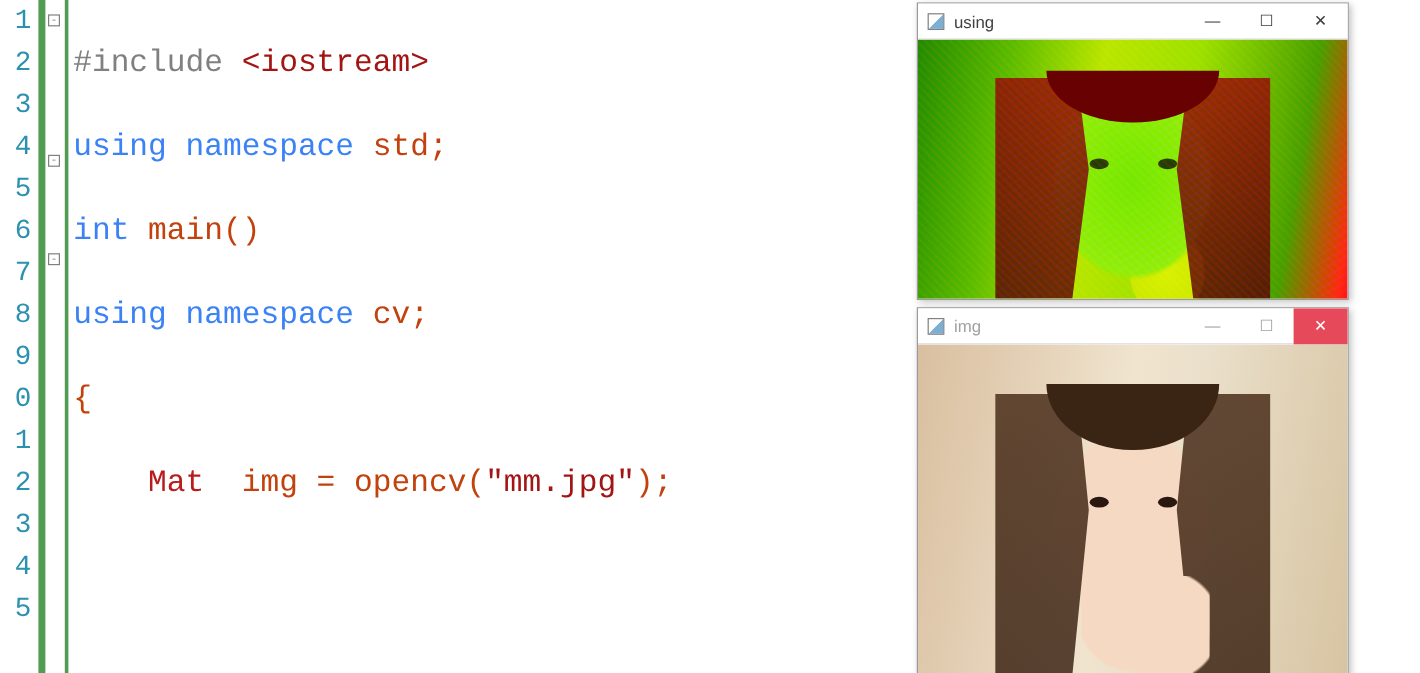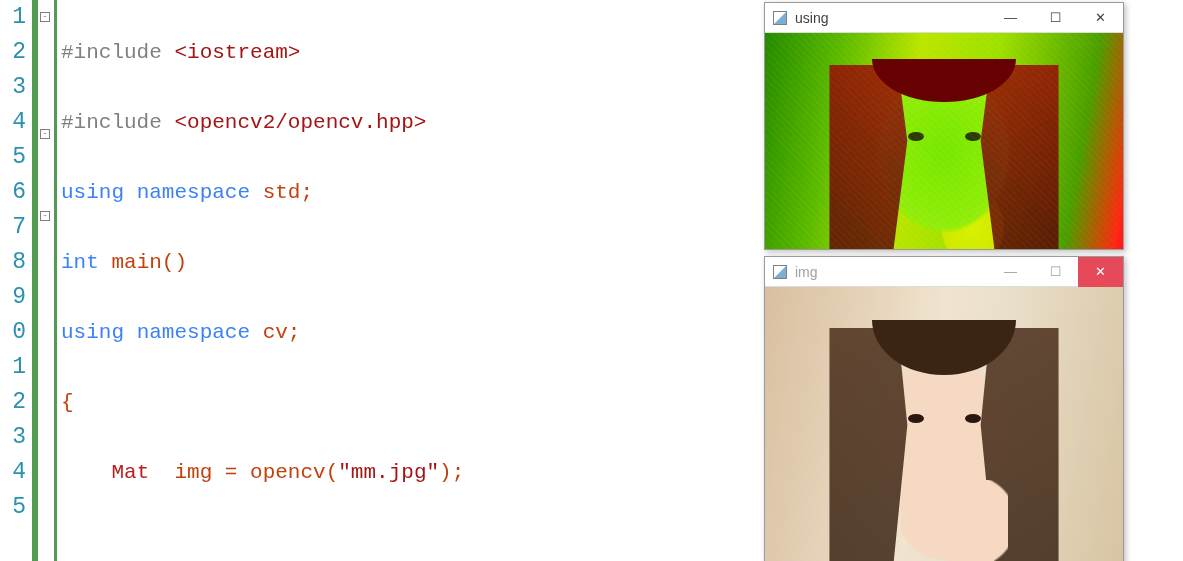--- a/index.html
+++ b/index.html
@@ -38,21 +38,21 @@
     font-size: 14px;
     color: #808080;
     text-align: center;
   }
   .fold-col div { height: 35px; line-height:35px; }
   .fold-col .box { border:1px solid #808080; width:10px; height:10px; margin:12px auto 0; font-size:9px; line-height:8px; }
   .vbar2 { width: 3px; background: #519b52; margin-left:2px;}
   .code {
     padding-left: 4px;
     line-height: 35px;
-    font-size: 21px;
+    font-size: 26px;
     white-space: pre;
     color: #000000;
   }
   .kw-gray   { color: #808080; }
   .kw-blue   { color: #3b82f6; }
   .kw-teal   { color: #b91c1c; }
   .kw-black  { color: #c2410c; }
   .str       { color: #a31515; }
 
   
@@ -214,21 +214,20 @@
       <div></div>
       <div></div>
       <div></div>
       <div></div>
       <div></div>
   </div>
   <div class="vbar2"></div>
 
   <div class="code">
 <div><span class="kw-gray">#include </span><span class="str">&lt;iostream&gt;</span></div>
-<div><span class="kw-gray">#include </span><span class="str">&lt;opencv2/opencv.hpp&gt;</span></div>
 <div><span class="kw-blue">using </span><span class="kw-blue">namespace </span><span class="kw-black">std;</span></div>
 <div><span class="kw-blue">int </span><span class="kw-black">main()</span></div>
 <div><span class="kw-blue">using </span><span class="kw-blue">namespace </span><span class="kw-black">cv;</span></div>
 <div><span class="kw-black">{</span></div>
 <div><span>    </span><span class="kw-teal">Mat  </span><span class="kw-black">img = opencv(</span><span class="str">"mm.jpg"</span><span class="kw-black">);</span></div>
 
 
 
 
 

